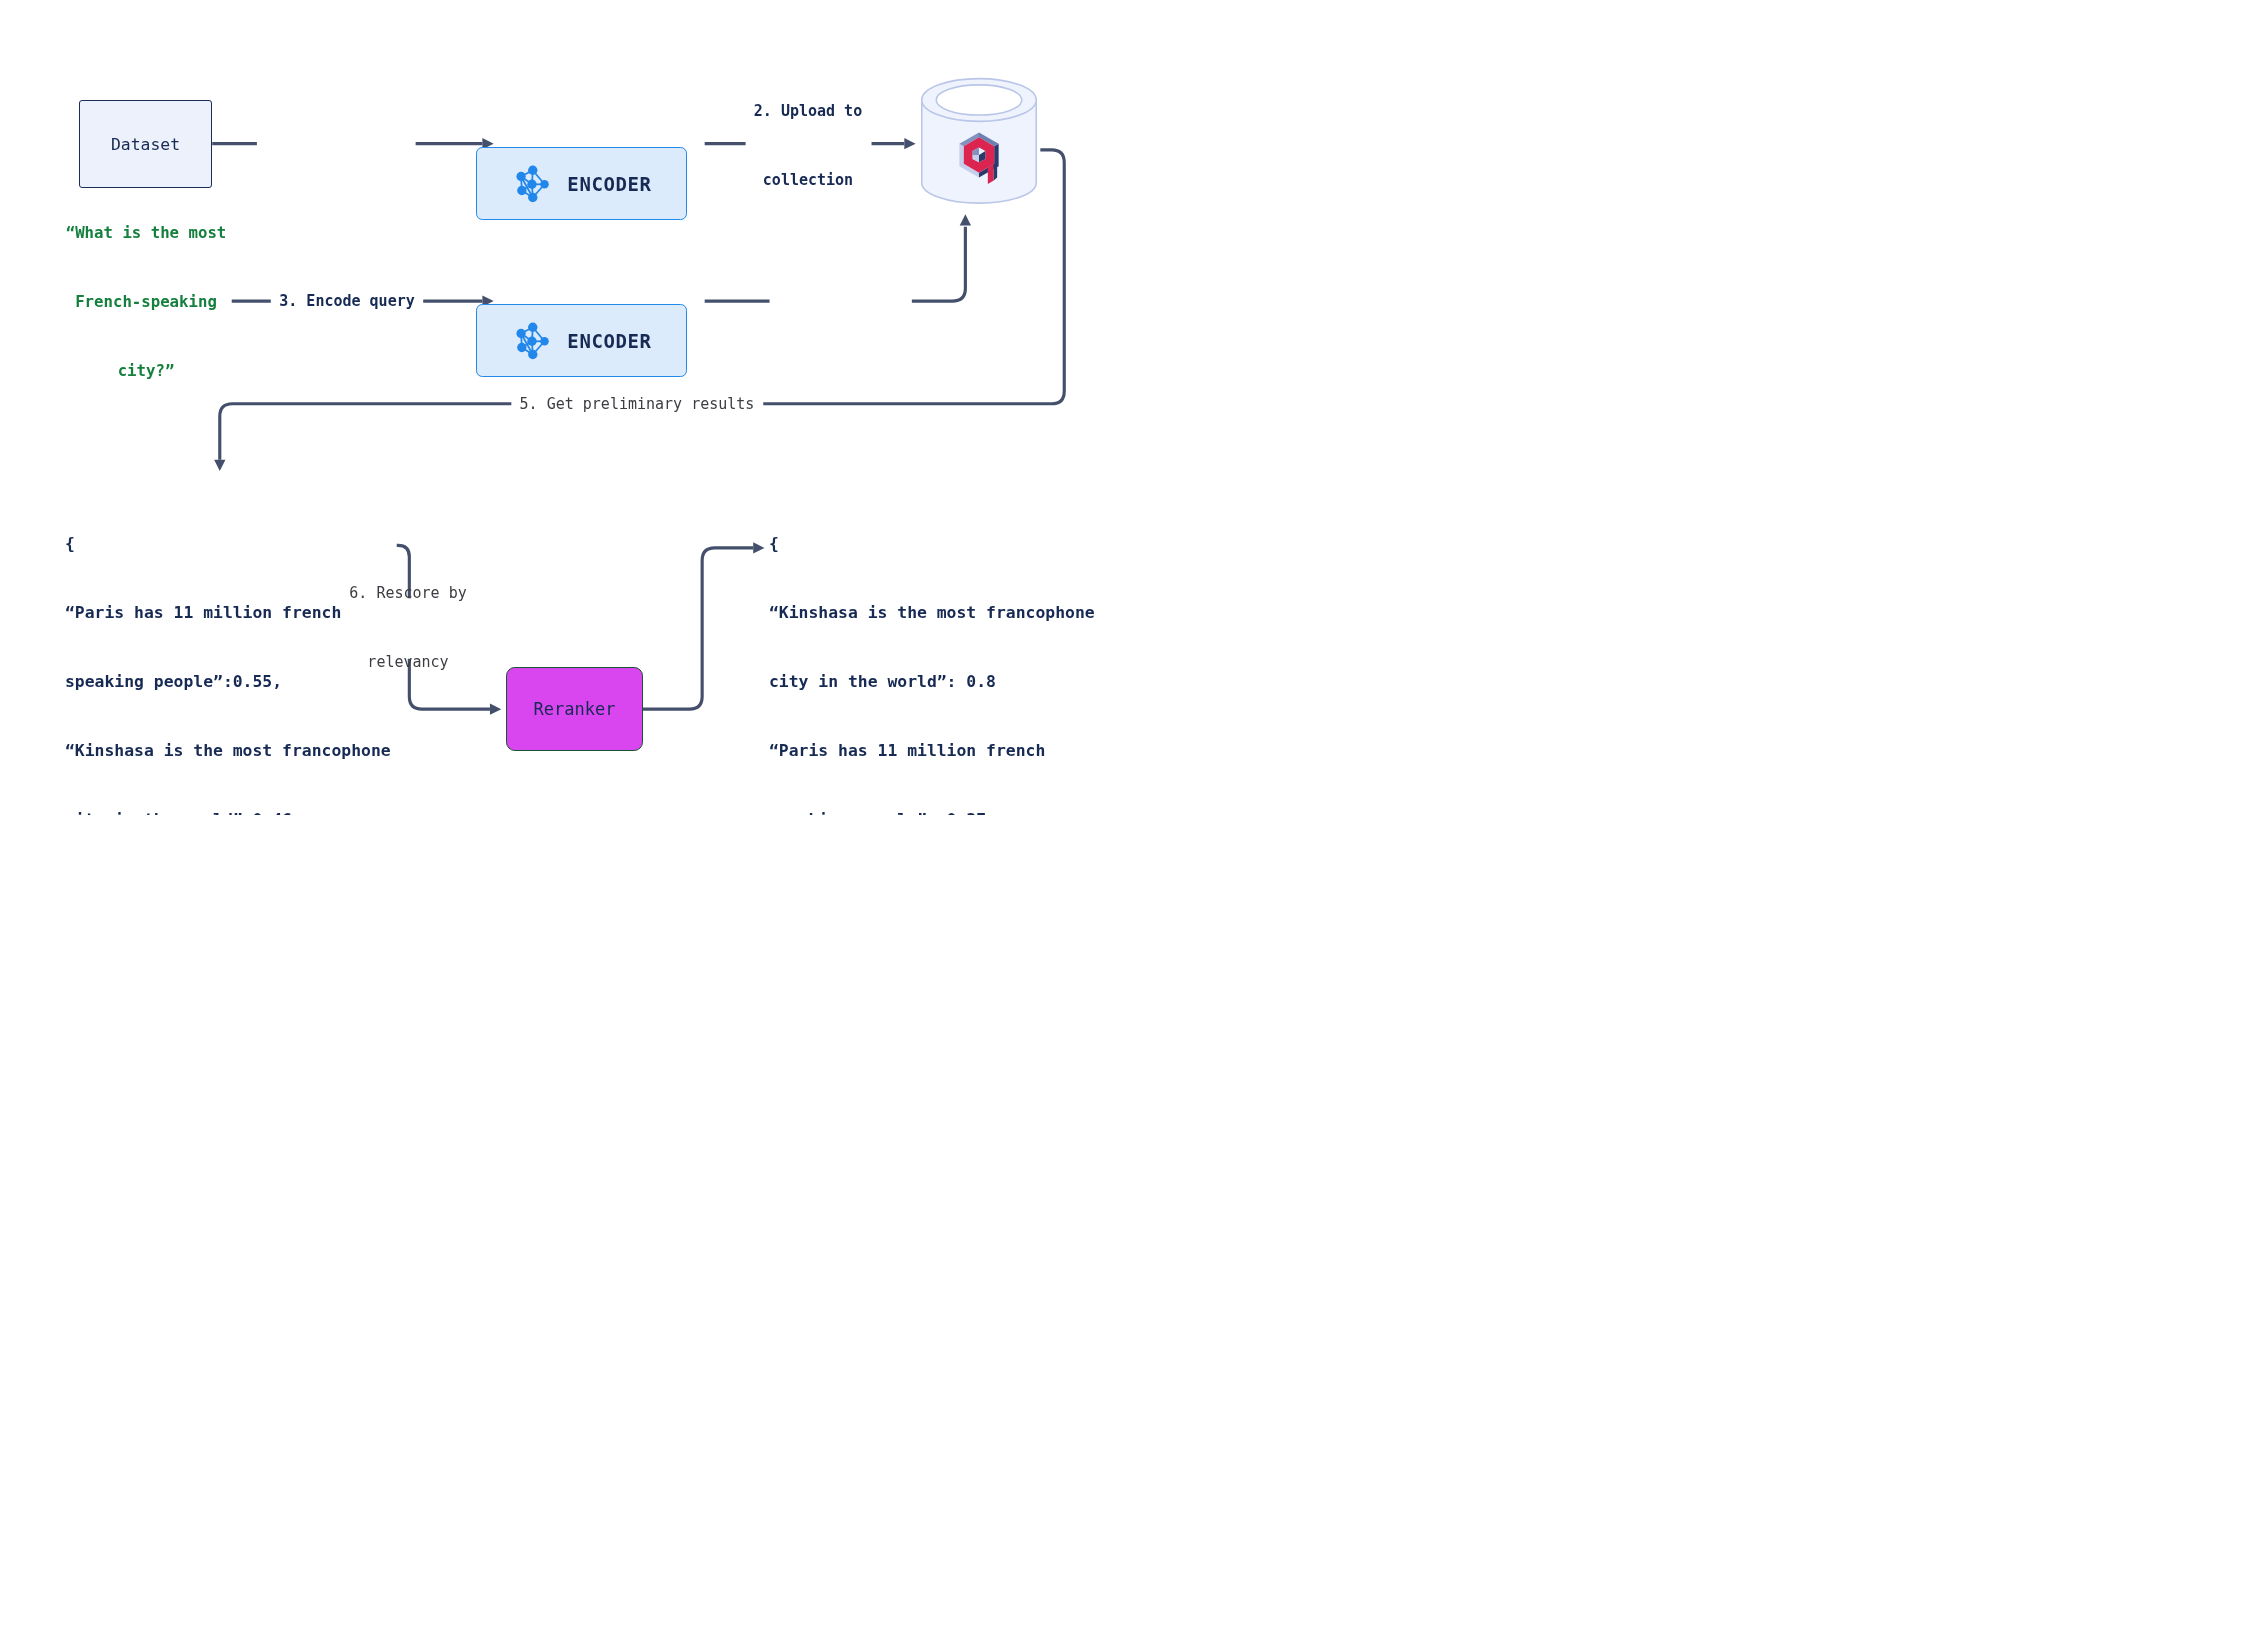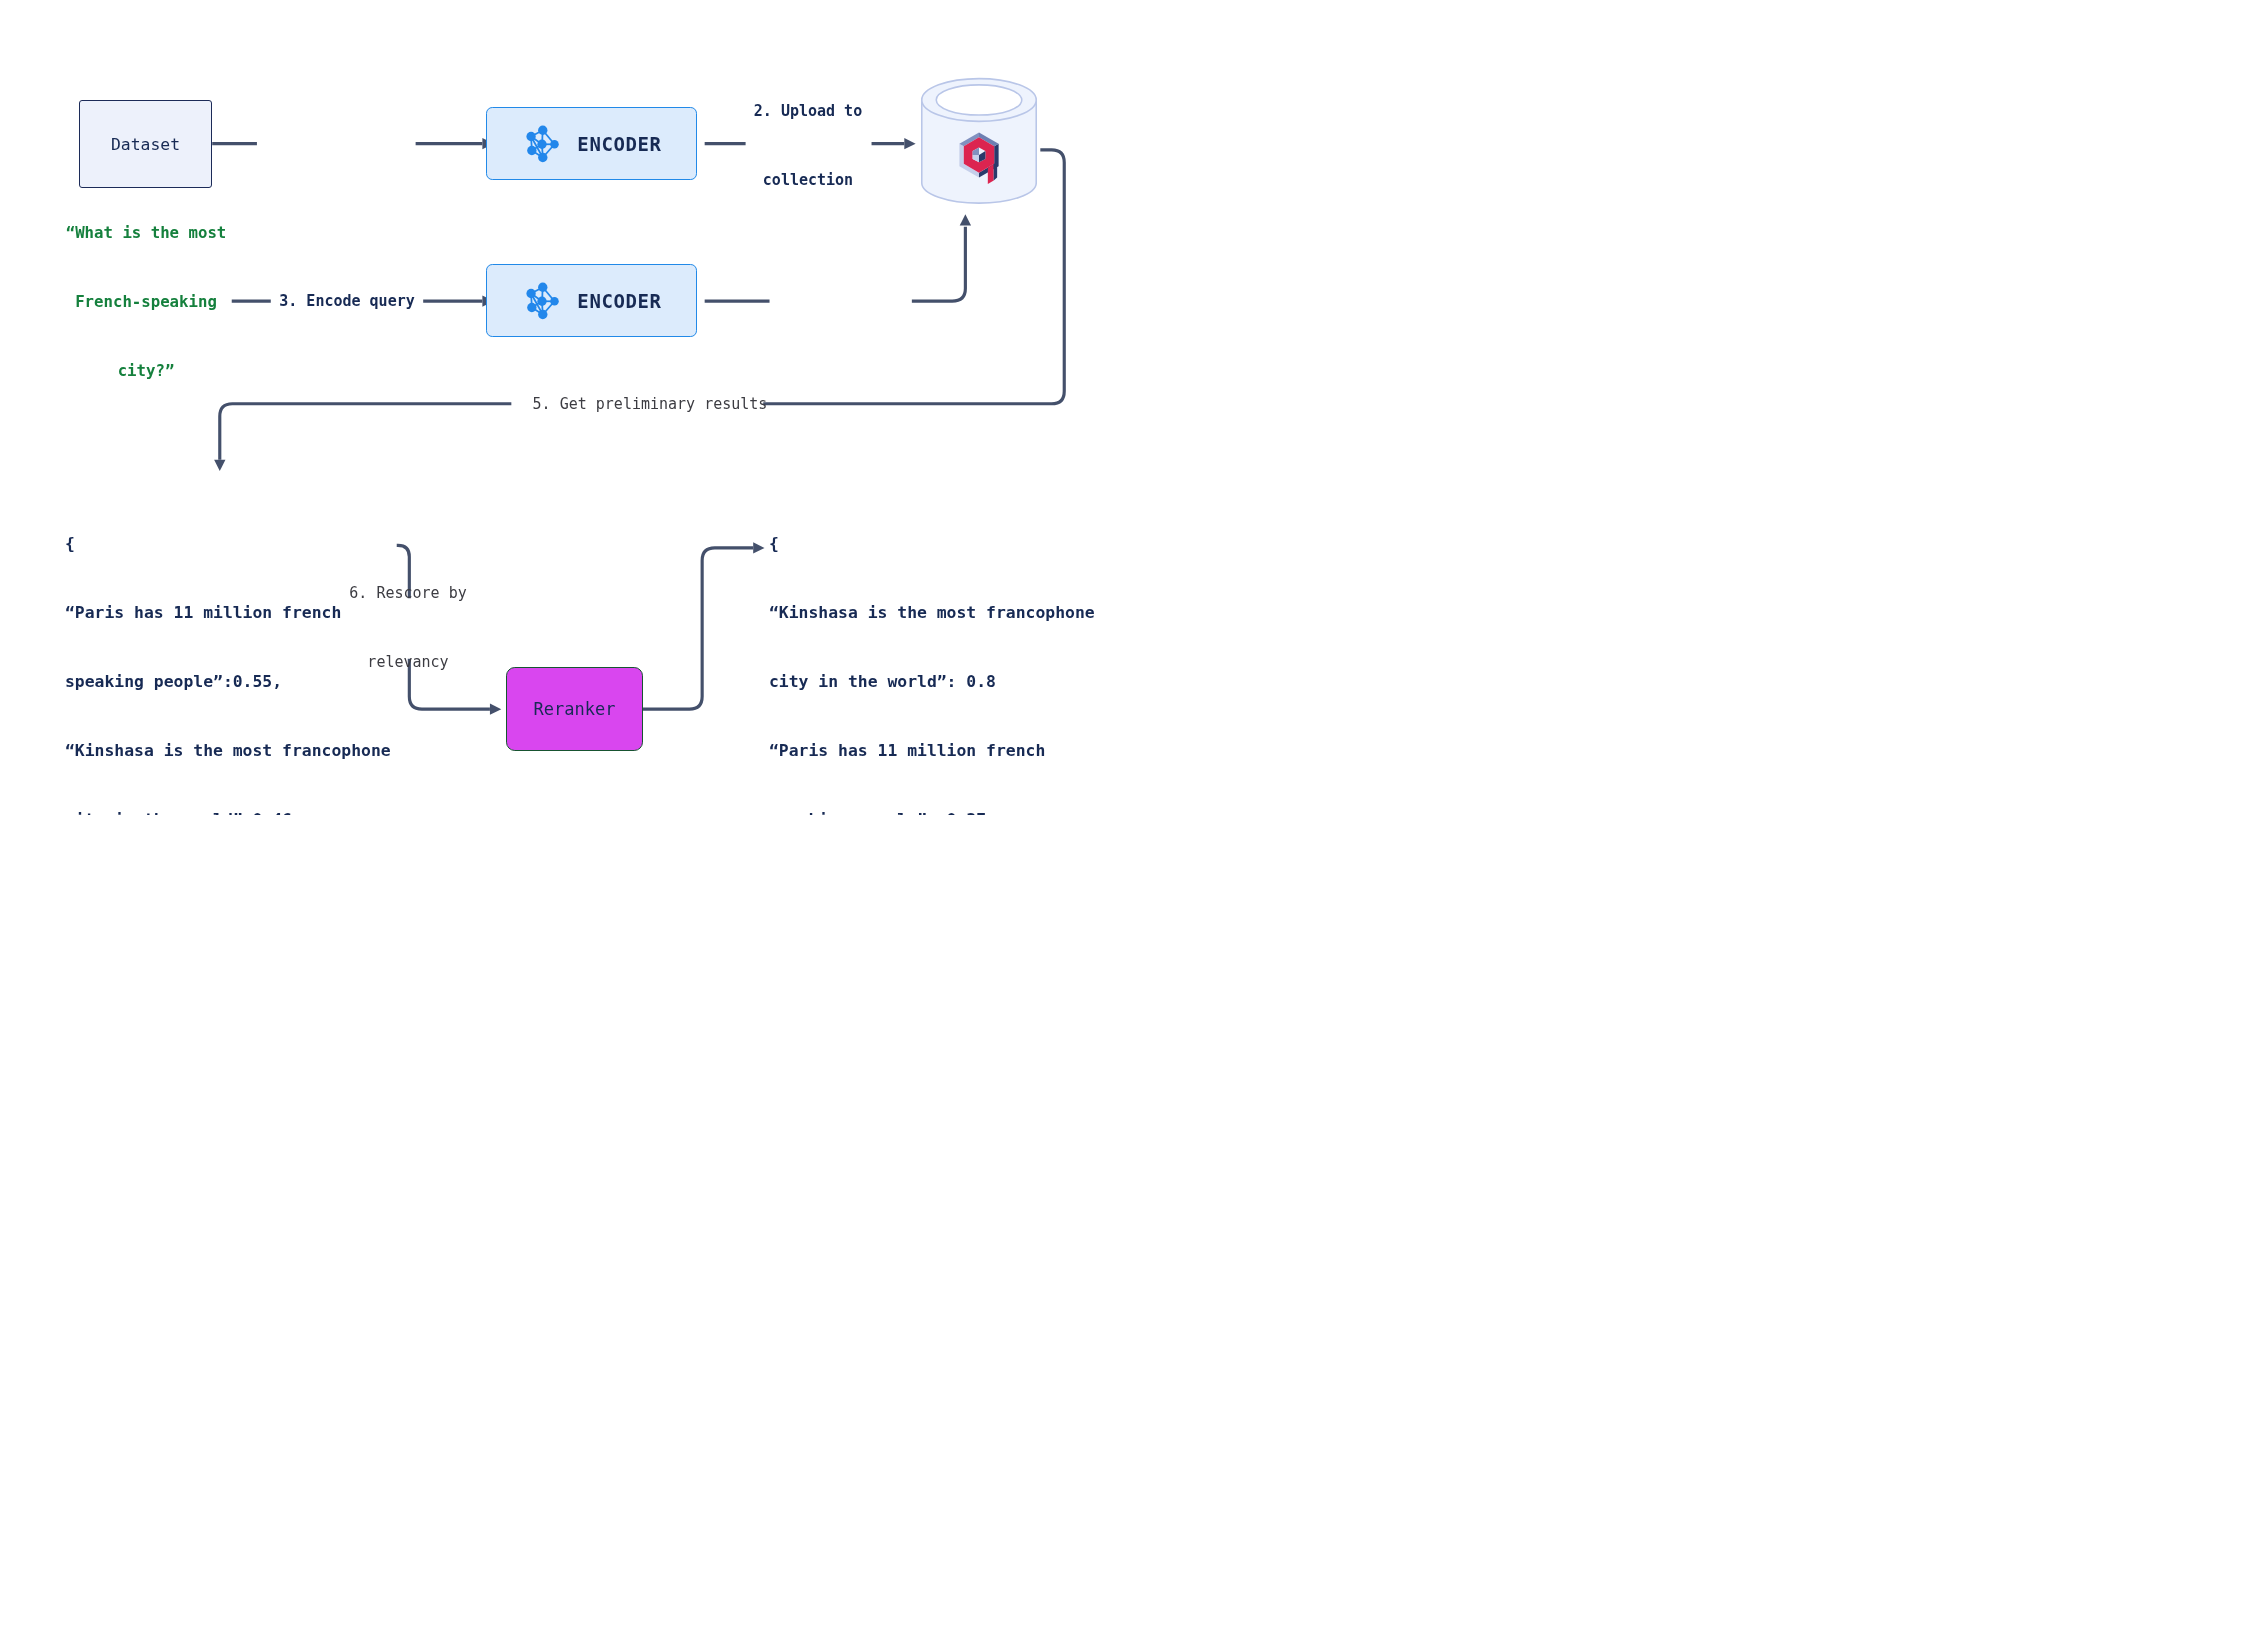--- a/index.html
+++ b/index.html
@@ -18,23 +18,23 @@
     position:absolute;box-sizing:border-box;
     display:flex;align-items:center;justify-content:center;
     color:#172a54;
   }
   .node-dataset{
     left:79px;top:100px;width:133px;height:88px;
     background:#edf1fb;border:1.6px solid #1c2b58;border-radius:3px;
     font-size:16.4px;font-weight:500;
   }
   .node-encoder{
-    left:486px;width:211px;height:73px;
+    left:476px;width:211px;height:73px;
     background:#dcebfc;border:1.9px solid #2189e8;border-radius:6.3px;
-    gap:14px;font-size:19px;font-weight:600;letter-spacing:0.6px;
+    gap:14px;font-size:19px;font-weight:600;letter-spacing:0.6px;margin-top:40px;
   }
   .node-encoder.top{top:107px;}
   .node-encoder.bottom{top:264px;}
   .node-reranker{
     left:506px;top:667px;width:137px;height:84px;
     background:#d946ef;border:1.6px solid #175430;border-radius:8.8px;
     font-size:17px;font-weight:500;
   }
   .lbl{
     position:absolute;transform:translate(-50%,-50%);
@@ -187,21 +187,21 @@
     <span>city?”</span>
   </div>
 
   <div class="lbl navy" style="left:808px;top:146px">
     <span>2. Upload to</span>
     <span>collection</span>
   </div>
   <div class="lbl navy" style="left:347px;top:301px">
     <span>3. Encode query</span>
   </div>
-  <div class="lbl gray" style="left:650px;top:404px">
+  <div class="lbl gray" style="left:637px;top:404px">
     <span>5. Get preliminary results</span>
   </div>
   <div class="lbl gray" style="left:408px;top:628px">
     <span>6. Rescore by</span>
     <span>relevancy</span>
   </div>
 
   <div class="json json-left">
     <span>{</span>
     <span>“Paris has 11 million french</span>

